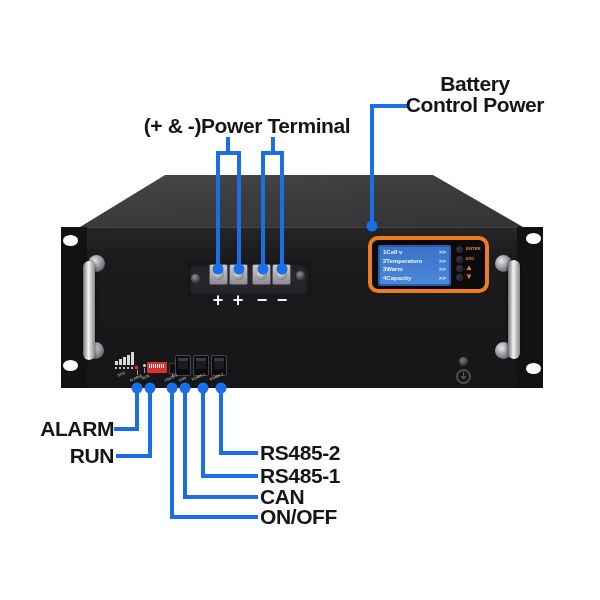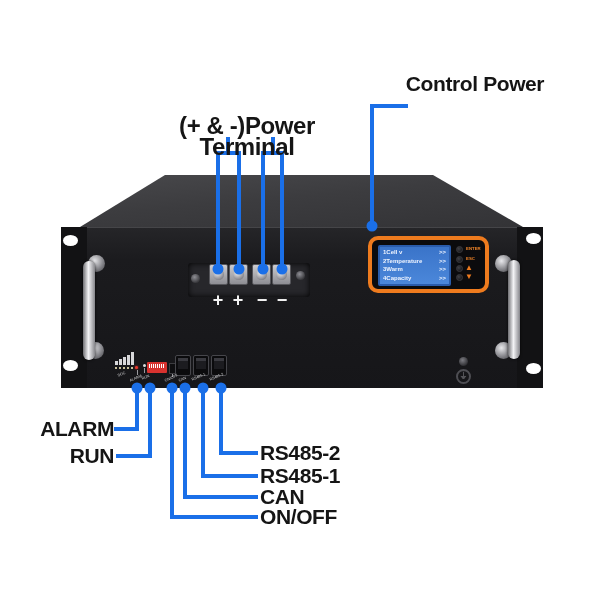--- a/index.html
+++ b/index.html
@@ -76,21 +76,21 @@
   .onoff-sw{left:169px;top:363px;width:7px;height:11px;background:#0e0e10;border:1px solid #3c3c40;box-sizing:border-box;}
   .rj45{top:355px;width:16px;height:21px;background:#0b0b0d;border:1px solid #46464b;
     border-radius:2px;box-sizing:border-box;}
   .rj45-inner{margin:2px 2px 0 2px;height:11px;background:linear-gradient(180deg,#3a3a40 0 3px,#1c1c20 3px);}
   .tl{color:#d6d6d8;font-size:6px;transform:rotate(-24deg) scale(.62);
     transform-origin:left top;white-space:nowrap;}
 
   
   .lab{color:#151515;font-weight:bold;line-height:21px;letter-spacing:-.4px;}
   .lab-big{font-size:21px;}
-  .pt-label{left:140px;top:115px;width:214px;text-align:center;font-size:24px;}
+  .pt-label{left:140px;top:115px;width:214px;text-align:center;font-size:21px;}
   .bms-label{left:403px;top:73px;width:144px;text-align:center;font-size:21px;}
   .left-lab{width:76px;text-align:right;}
 
   
   svg.ann{left:0;top:0;pointer-events:none;}
   .ann-line{stroke:var(--c-accent_blue,#1a6fe8);stroke-width:4;fill:none;}
   .ann-dot{fill:var(--c-accent_blue,#1a6fe8);}
 </style>
 </head>
 <body>
@@ -236,20 +236,21 @@
     <circle class="ann-dot" cx="137" cy="388" r="5.5"></circle>
     <circle class="ann-dot" cx="150" cy="388" r="5.5"></circle>
     <circle class="ann-dot" cx="172" cy="388" r="5.5"></circle>
     <circle class="ann-dot" cx="185" cy="388" r="5.5"></circle>
     <circle class="ann-dot" cx="203" cy="388" r="5.5"></circle>
     <circle class="ann-dot" cx="221" cy="388" r="5.5"></circle>
   </svg>
 
   <div class="abs lab pt-label">(+ &amp; -)Power Terminal</div>
   <div class="abs lab bms-label">
+    <div>Battery</div>
     <div>Control Power</div>
   </div>
   <div class="abs lab lab-big left-lab" style="left:38px;top:418px;">ALARM</div>
   <div class="abs lab lab-big left-lab" style="left:38px;top:445px;">RUN</div>
   <div class="abs lab lab-big" style="left:260px;top:442px;">RS485-2</div>
   <div class="abs lab lab-big" style="left:260px;top:465px;">RS485-1</div>
   <div class="abs lab lab-big" style="left:260px;top:486px;">CAN</div>
   <div class="abs lab lab-big" style="left:260px;top:506px;">ON/OFF</div>
 
 </div>

